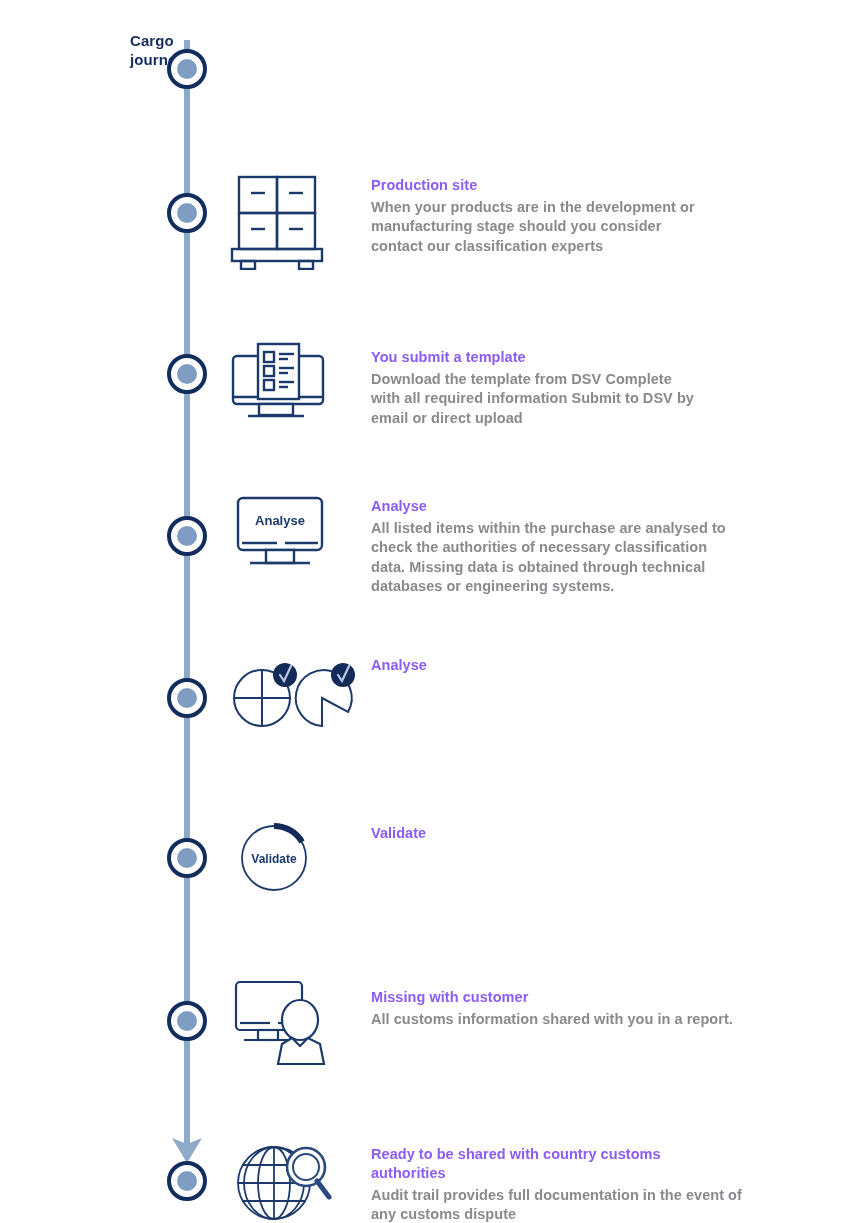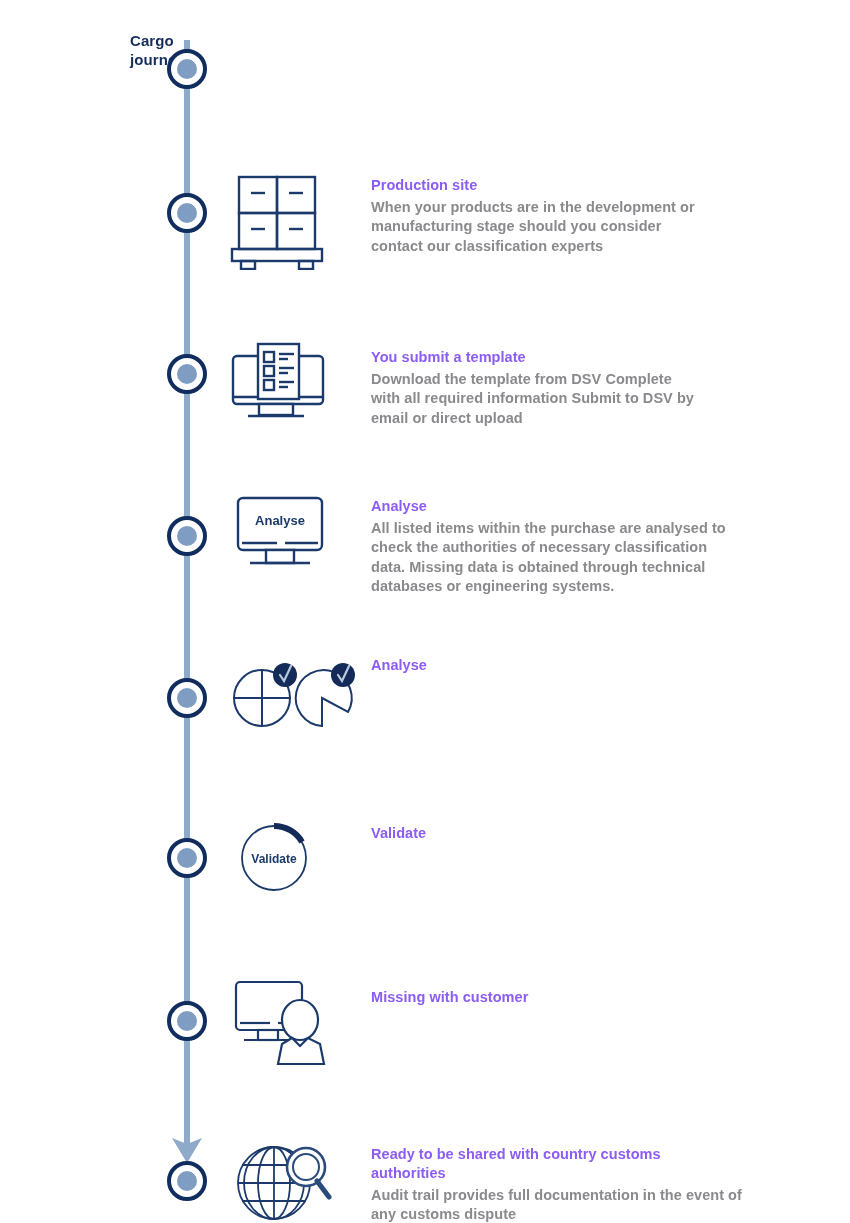--- a/index.html
+++ b/index.html
@@ -287,20 +287,21 @@
         <line x1="10" y1="45" x2="40" y2="45"></line>
         <line x1="48" y1="45" x2="68" y2="45"></line>
         <rect x="28" y="52" width="20" height="10" fill="#ffffff"></rect>
         <line x1="14" y1="62" x2="62" y2="62"></line>
         <ellipse cx="70" cy="42" rx="18" ry="20" fill="#ffffff"></ellipse>
         <path d="M48 86 L52 66 L62 60 L70 68 L78 60 L90 66 L94 86 Z" fill="#ffffff"></path>
       </svg>
     </div>
     <div class="step-text" style="top:10px">
       <p class="step-heading">Missing with customer</p>
+      <p class="step-body">All customs information shared with you in a report.</p>
     </div>
   </div>
 
   <div class="step" style="top:1135px">
     <div class="step-icon">
       <svg width="120" height="100" viewBox="0 0 120 100" fill="none" stroke="#1b3a6b" stroke-width="1.8">
         <circle cx="44" cy="48" r="36" fill="#ffffff"></circle>
         <line x1="44" y1="12" x2="44" y2="84"></line>
         <line x1="8" y1="48" x2="80" y2="48"></line>
         <line x1="12" y1="30" x2="76" y2="30"></line>

